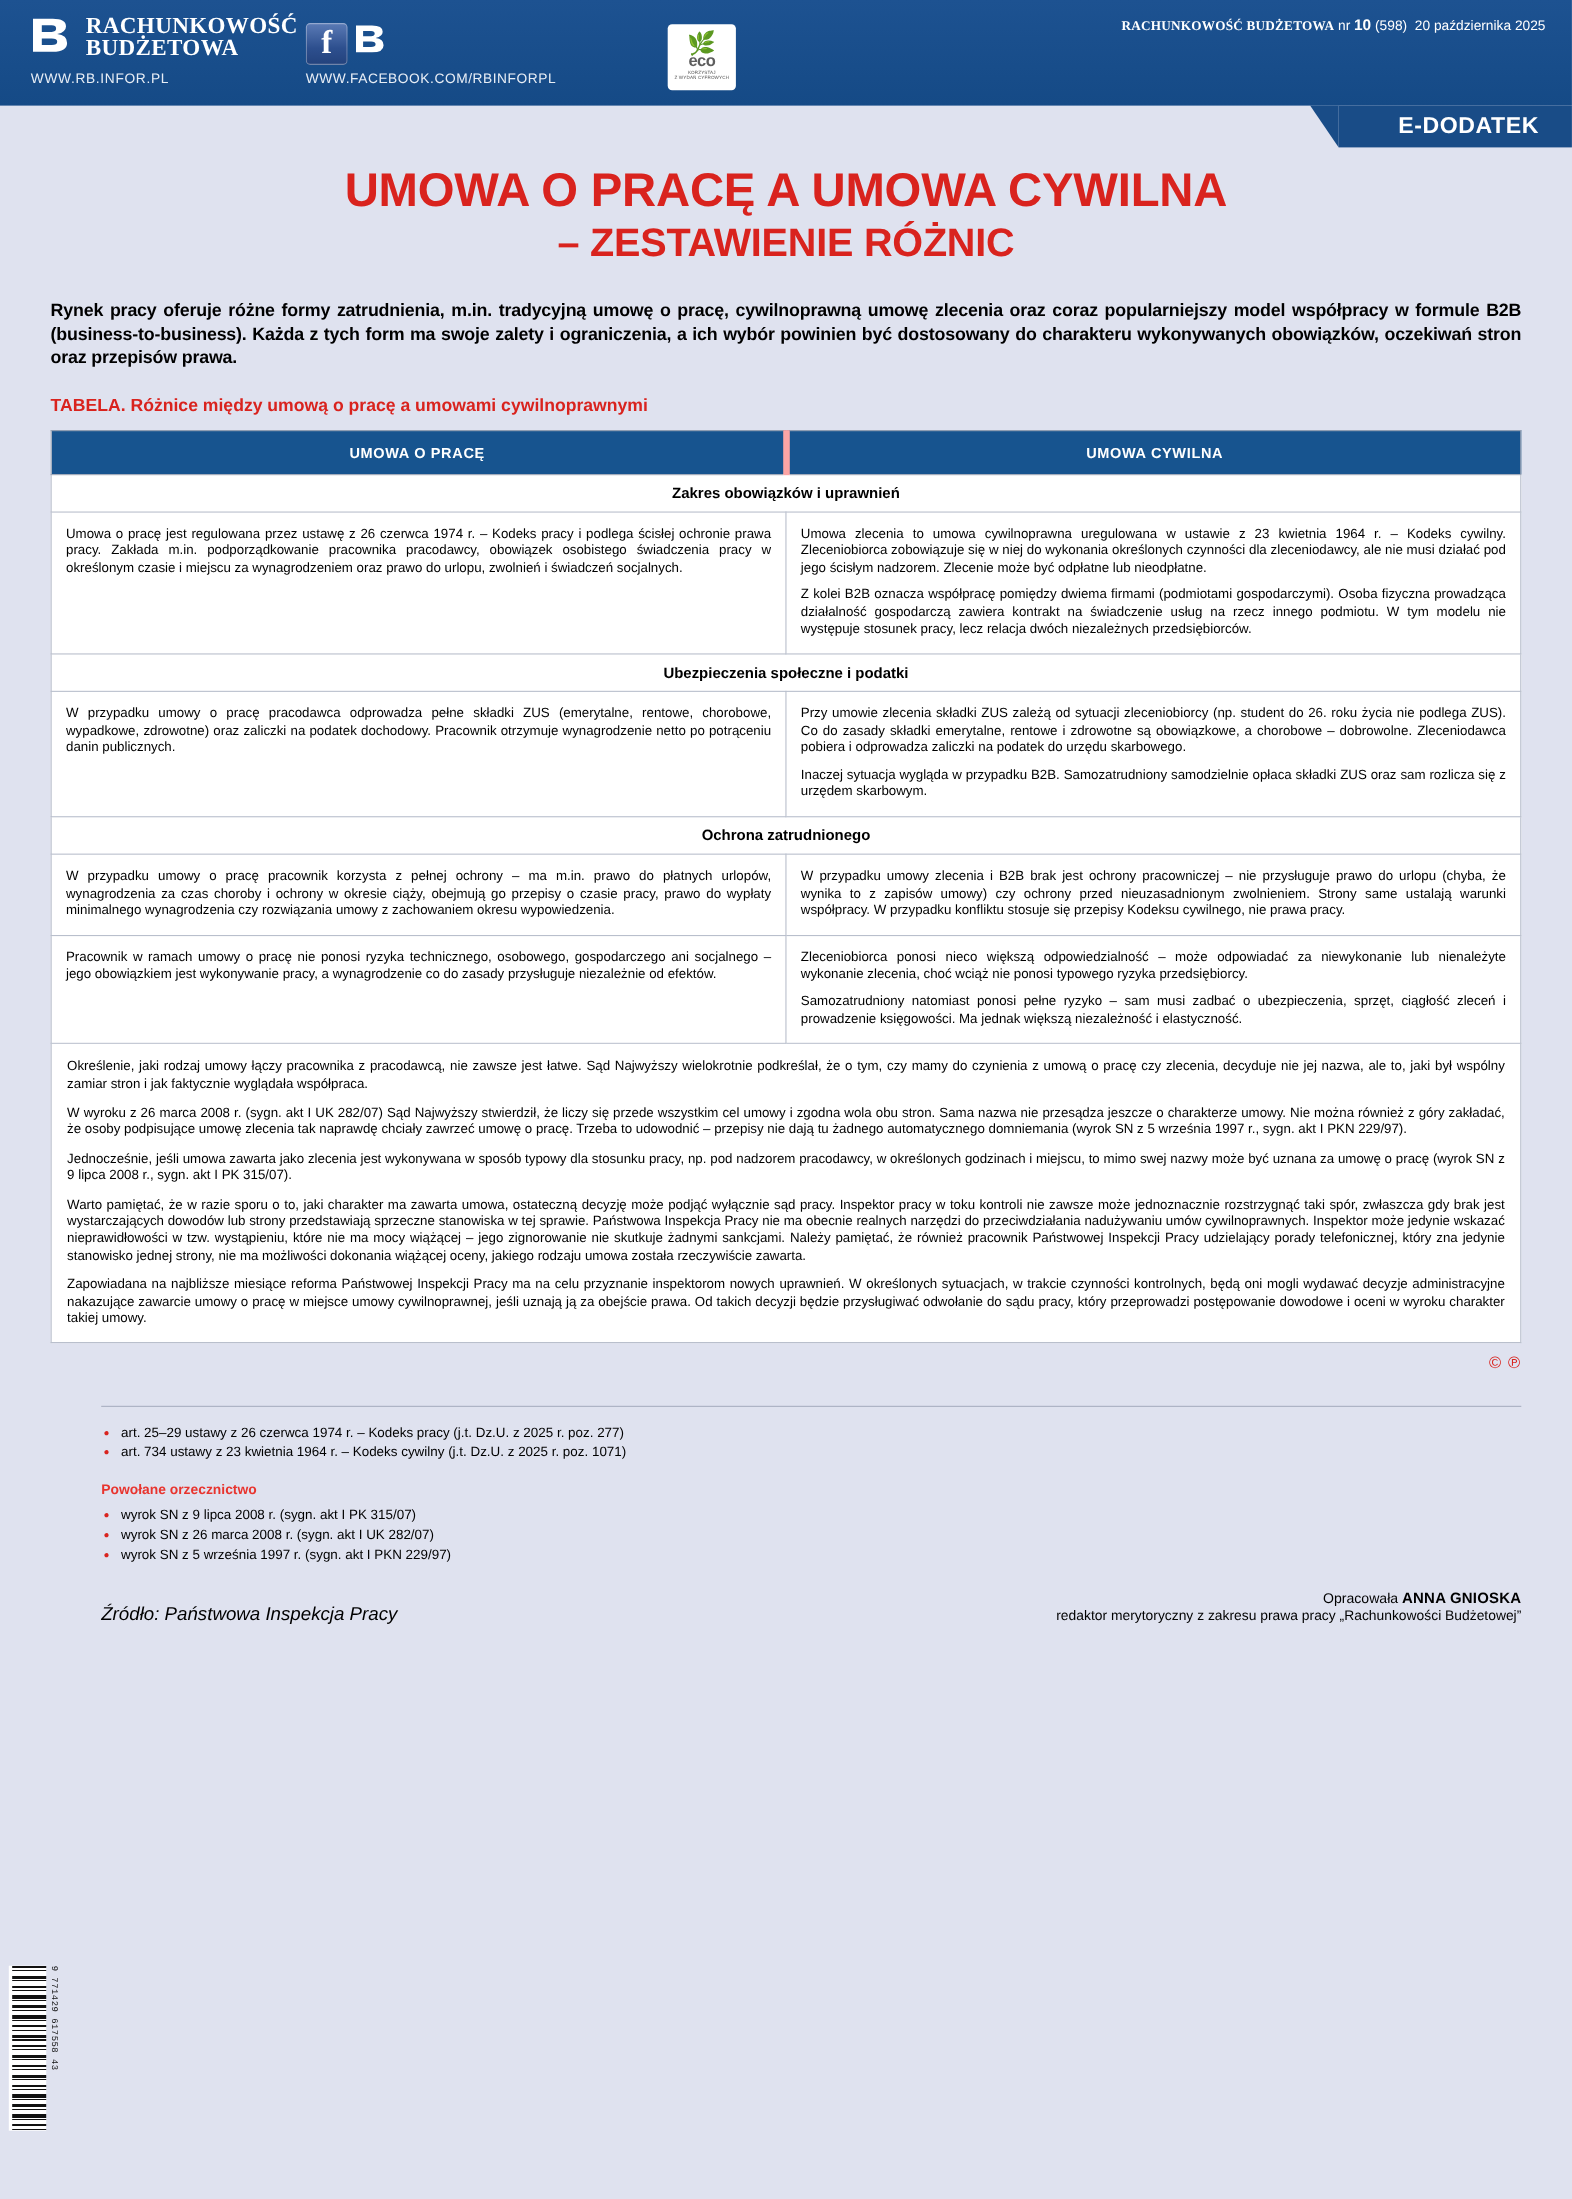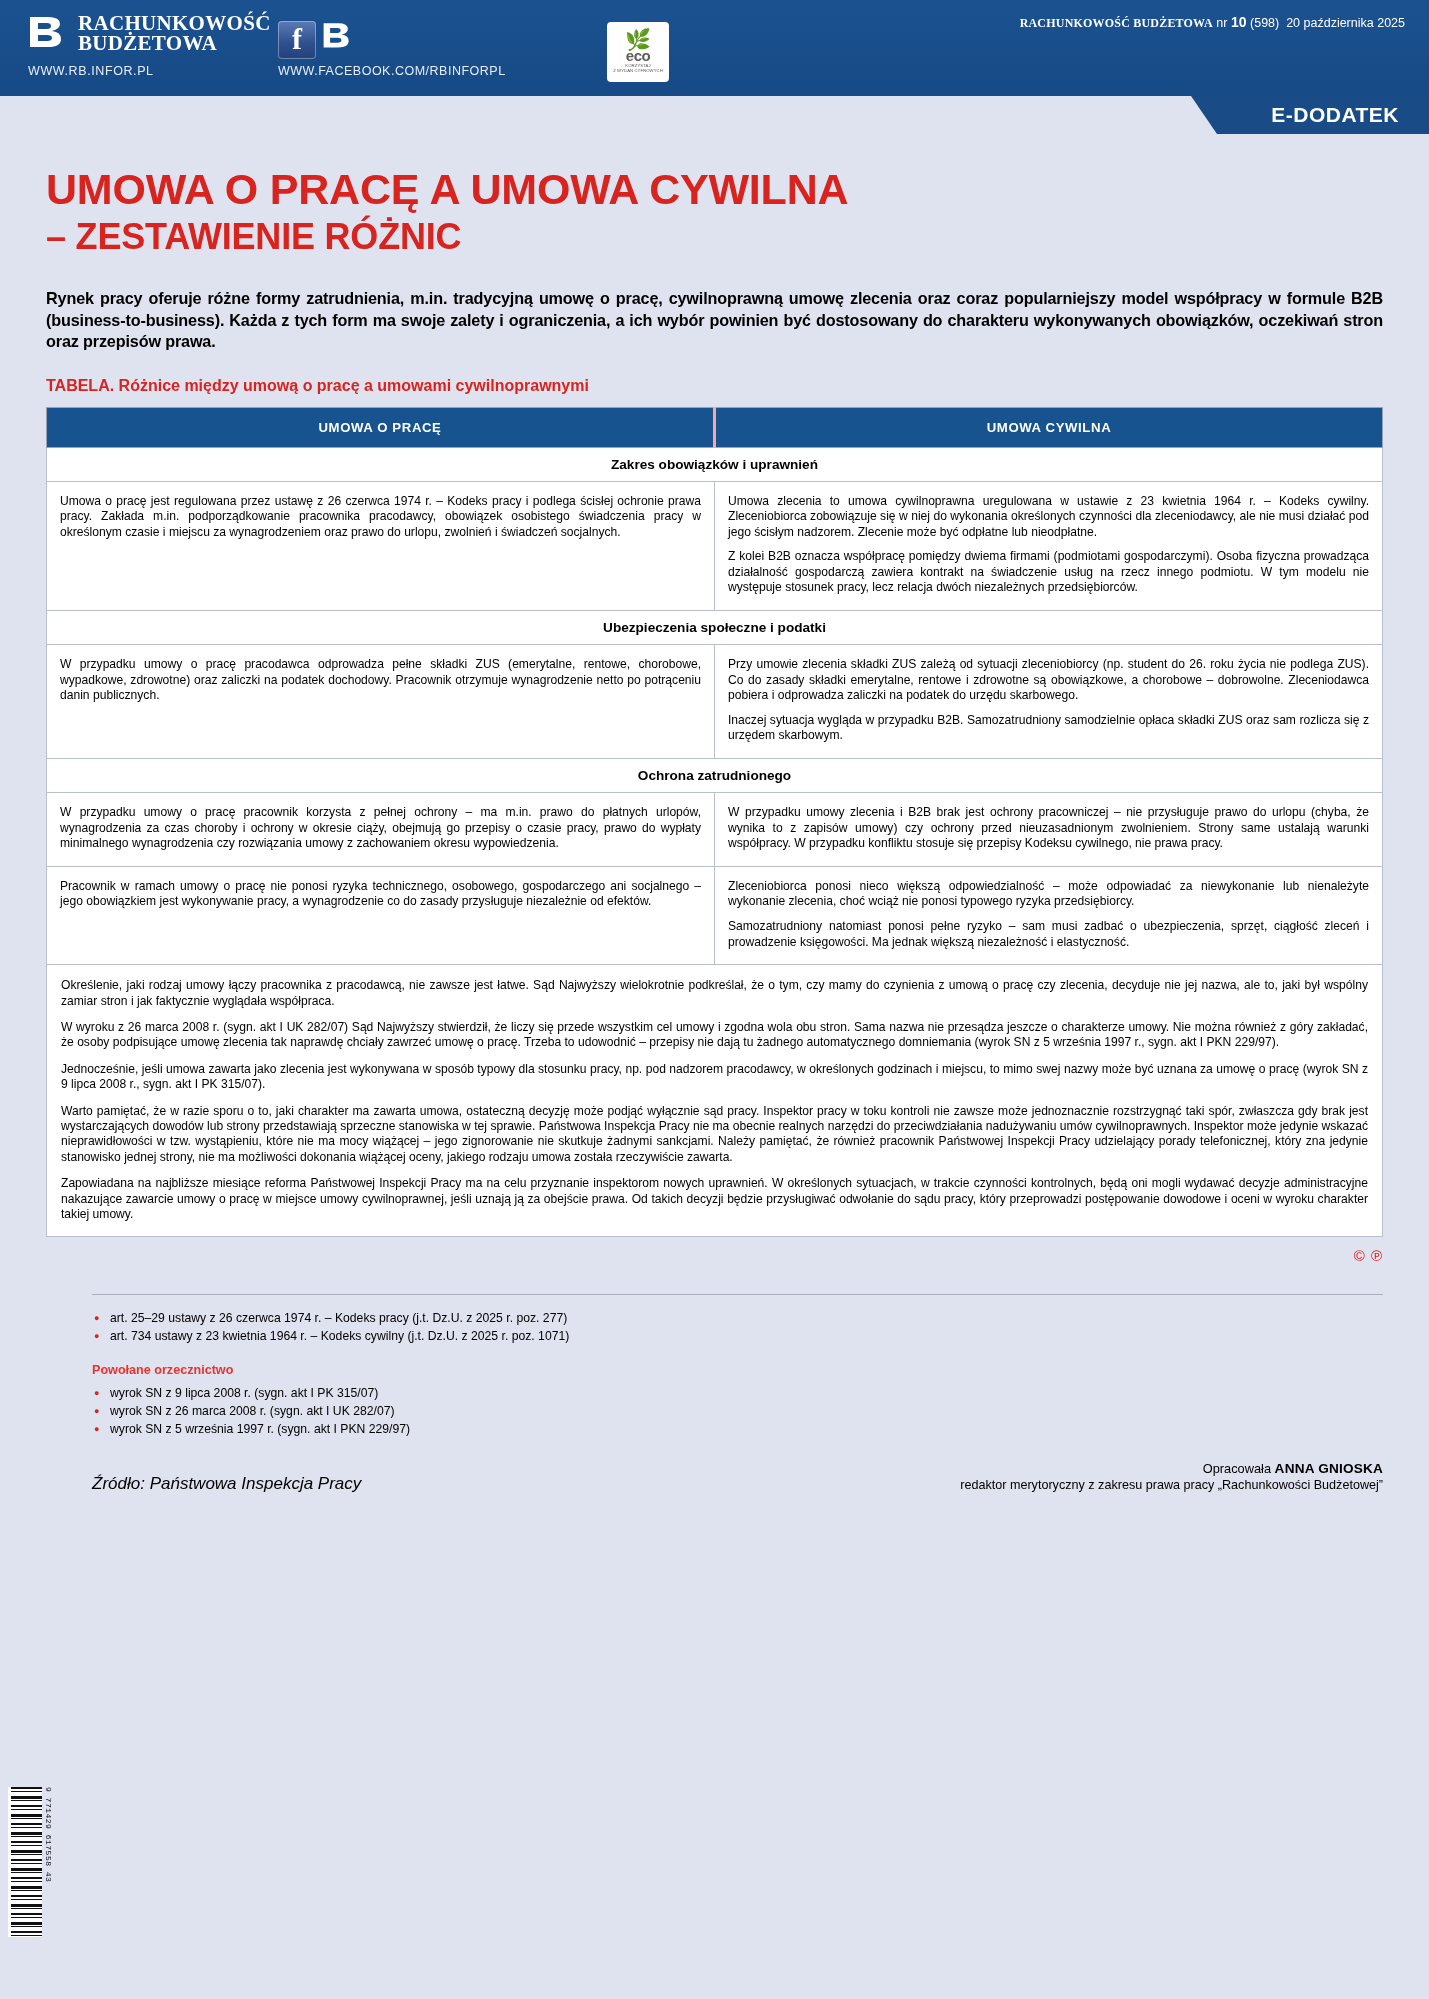--- a/index.html
+++ b/index.html
@@ -82,22 +82,22 @@
   }
   .edodatek::before {
     content: ""; position: absolute; left: -26px; top: 0;
     border-style: solid; border-width: 0 26px 38px 0; border-color: transparent #194c87 transparent transparent;
   }
 
   
   .page { padding: 0 46px; position: relative; }
 
   .title {
-    text-align: left; color: #d9231e; font-weight: bold;
-    letter-spacing: -.2px; margin-top: 68px;
+    text-align: center; color: #d9231e; font-weight: bold;
+    letter-spacing: -.2px; margin-top: 52px;
   }
   .title .t1 { font-size: 43px; line-height: 50px; display:block; }
   .title .t2 { font-size: 36px; line-height: 46px; display:block; }
 
   .lead {
     margin-top: 28px; font-size: 16.2px; font-weight: bold;
     line-height: 21.5px; text-align: justify; letter-spacing: -.15px;
   }
 
   .tabela-label {
@@ -107,21 +107,21 @@
   
   table.diff {
     width: 100%; border-collapse: collapse; margin-top: 12px;
     background: #fff; table-layout: fixed;
   }
   table.diff th.colhead {
     background: #17548f; color: #fff; font-size: 13.2px; font-weight: bold;
     letter-spacing: .6px; padding: 12px 6px; text-align: center;
     border: 1px solid #9aa3b5;
   }
-  table.diff th.colhead.sep { border-left: 3px solid #fca5a5; }
+  table.diff th.colhead.sep { border-left: 6px solid #fca5a5; }
   td.sectionhead {
     background: #fff; text-align: center; font-weight: bold; font-size: 13.6px;
     padding: 9px 6px; border: 1px solid #b9bfcc;
   }
   td.cell {
     vertical-align: top; font-size: 12.1px; line-height: 15.6px;
     padding: 12px 13px 14px; border: 1px solid #b9bfcc;
     text-align: justify; hyphens: auto;
   }
   td.cell p { margin: 0 0 9px; }

